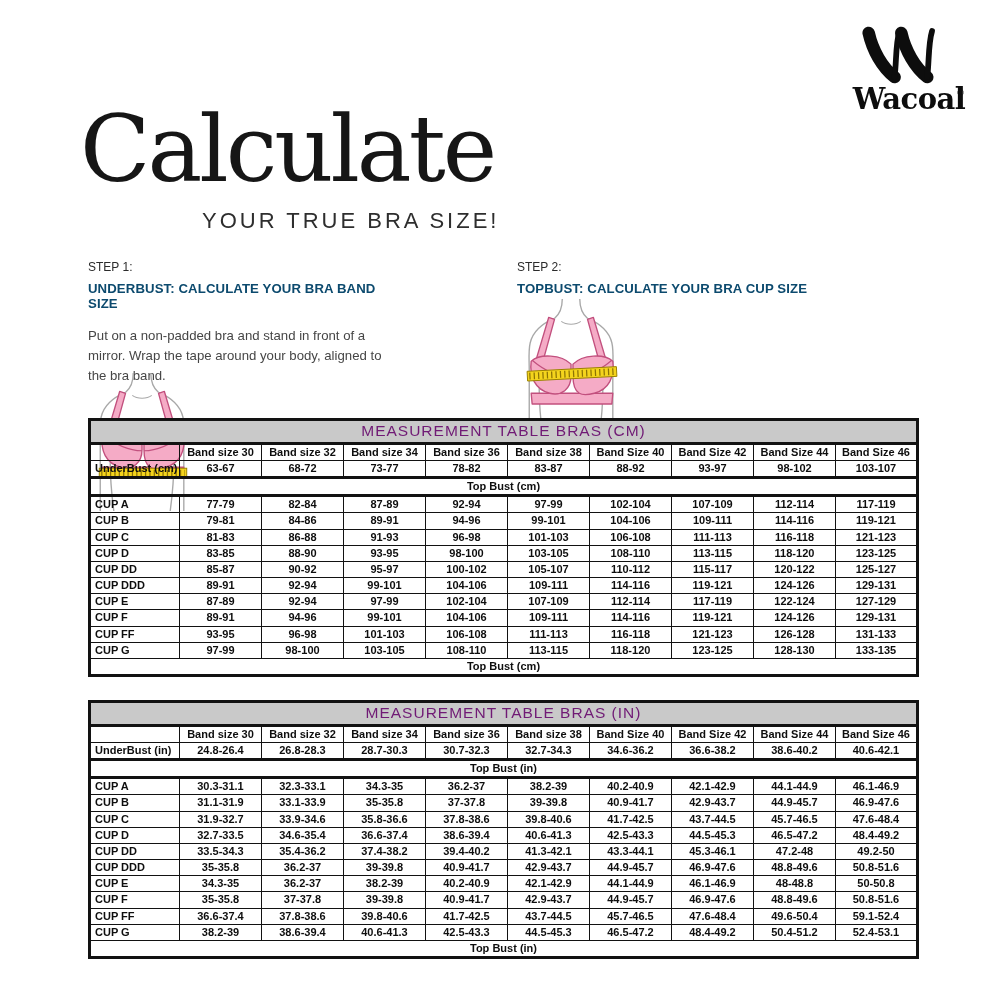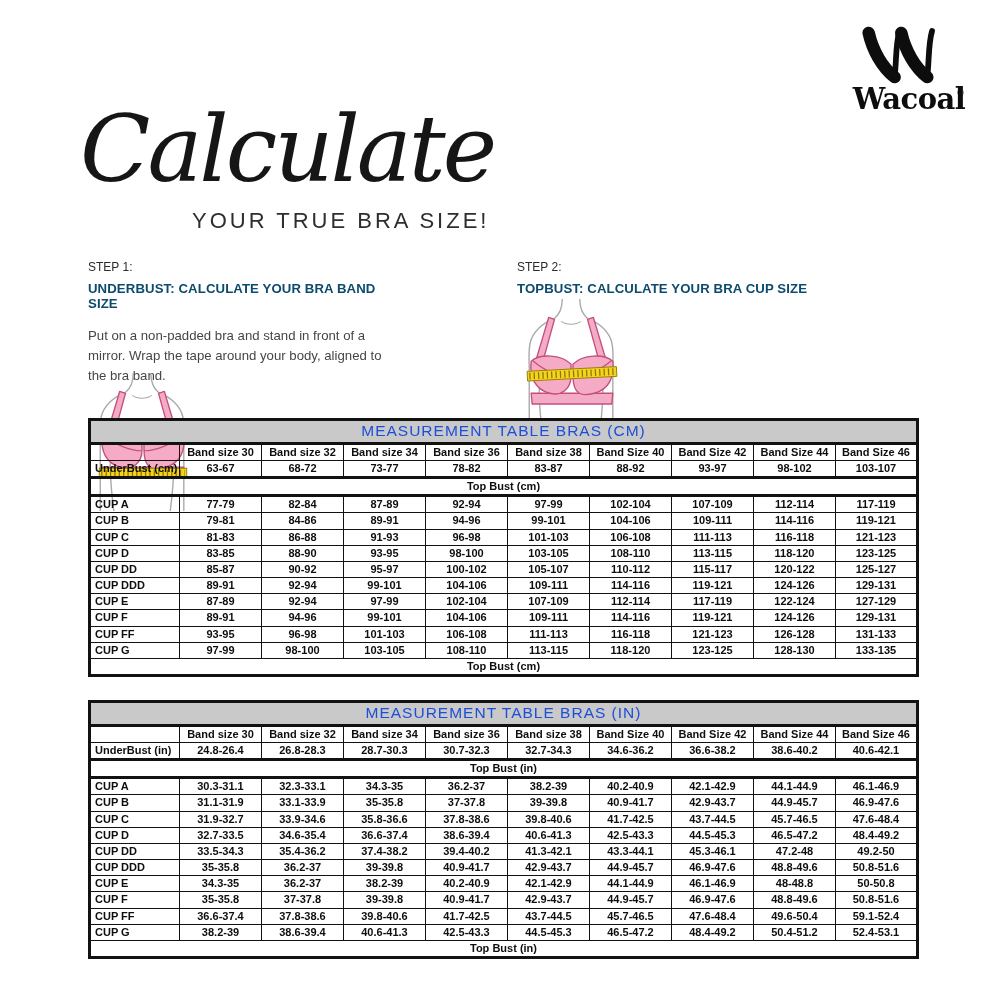--- a/index.html
+++ b/index.html
@@ -11,23 +11,23 @@
 
   
   .logo { position:absolute; top:26px; right:26px; width:130px; text-align:center; }
   .logo svg { display:block; margin:0 auto; }
   .logo-reg { position:absolute; top:62px; right:10px; font-size:9px; color:#111; }
   .logo-word { font-family:"DejaVu Serif", serif; font-size:29px; font-weight:600;
                letter-spacing:-0.5px; color:#0d0d0d; margin-top:-4px;text-align:center; }
 
   
   .script-title { position:absolute; left:80px; top:96px;
-    font-family:"DejaVu Serif", cursive; font-style:italic; font-weight:400;
+    font-family:"DejaVu Serif", cursive; font-weight:400;
     font-size:92px; color:#161616; letter-spacing:-3px; }
-  .subtitle { position:absolute; left:192px; top:208px; font-size:22px;
+  .subtitle { position:absolute; left:202px; top:208px; font-size:22px;
     letter-spacing:3px; color:#2e2e2e; }
 
   
   .steps { position:absolute; left:88px; top:260px; width:833px;
            display:flex; justify-content:space-between; }
   .step { display:flex;flex-direction:column; }
   .step-col1 { width:412px; }
   .step-col2 { width:404px; }
   .step-text1 { width:300px; }
   .step-text2 { width:296px; }
@@ -41,21 +41,21 @@
   
   .mtable { position:absolute; left:88px; width:831px;
             border-collapse:collapse; table-layout:fixed;
             border:3px solid #121212; }
   #table-cm { top:418px; }
   #table-in { top:700px; }
   .mtable td { border:1.5px solid #121212; font-size:11px; font-weight:bold;
     color:#0e0e0e; text-align:center; padding:1px 2px; height:16px;
     line-height:1.2; white-space:nowrap; overflow:hidden; }
   .mtable td.ttl { background:#c9c9c9; font-weight:normal; font-size:15.5px;
-    letter-spacing:1px; height:22px; color:#1d4ed8; }
+    letter-spacing:1px; height:22px; color:#701a75; }
   .mtable td.lbl { text-align:left; padding-left:4px; }
   .mtable td.span { height:13px; }
   .mtable tr.thick td { border-bottom-width:3px; }
   .mtable col.c0 { width:90px; }
 </style>
 </head>
 <body>
 
 <div class="page">
 

